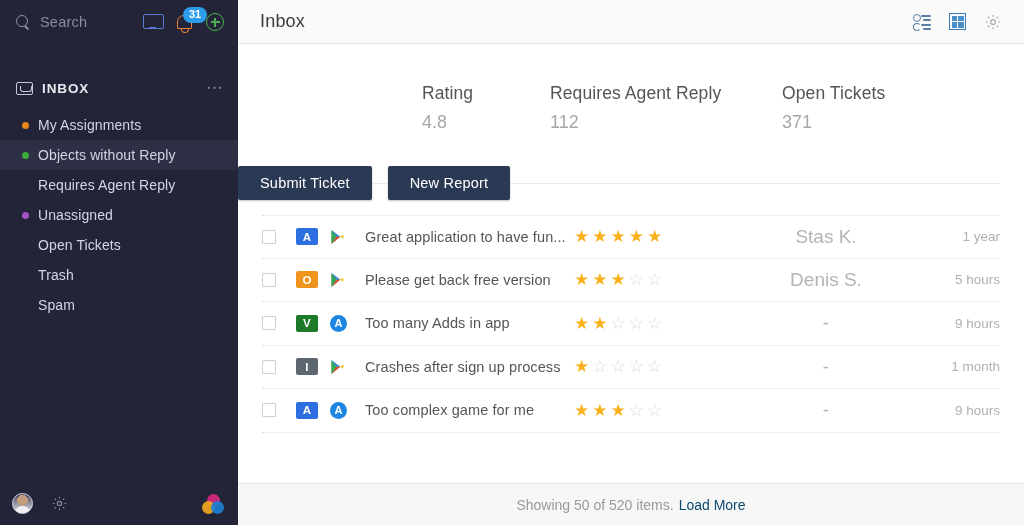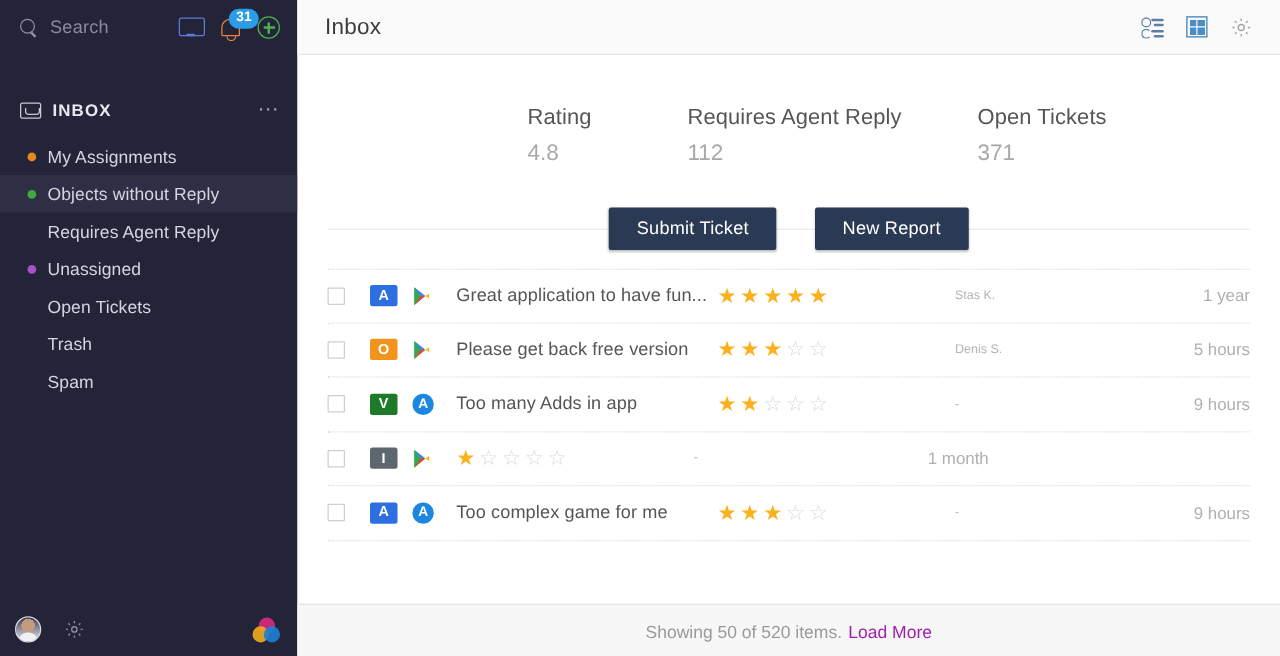--- a/index.html
+++ b/index.html
@@ -161,21 +161,21 @@
   .stat-label { font-size: 17.5px; color: #555; line-height: 23px; letter-spacing: .1px; }
   .stat-value { font-size: 18px; color: #a8a8a8; line-height: 24px; margin-top: 5px; }
   .stat-0 { width: 128px; }
   .stat-1 { width: 232px; }
 
   .buttons-band { position: relative; margin-top: 25px; height: 48px; }
   .buttons-band::before {
     content: ""; position: absolute; left: 24px; right: 24px; top: 24px;
     height: 1px; background: #ececec;
   }
-  .buttons-inner { position: relative; display: flex; justify-content: center; gap: 31px; align-items: center; height: 48px; }
+  .buttons-inner { position: relative; display: flex; gap: 16px; align-items: center; height: 48px; }
   .btn {
     background: #2b3a54; color: #fff; border: none;
     font-family: "Liberation Sans", sans-serif;
     font-size: 14.5px; padding: 9px 22px; border-radius: 2px;
     cursor: pointer; box-shadow: 0 1px 2px rgba(0,0,0,.25);
     letter-spacing: .2px;
   }
 
   .table { margin-top: 8px; padding: 0 24px; }
   .row {
@@ -200,30 +200,30 @@
   .ic-appstore::before {
     content: "A"; position: absolute; inset: 0; color: #fff; font-size: 11px;
     font-weight: bold; display: flex; align-items: center; justify-content: center;
     line-height: 17px;
   }
   .cell-title { flex: 1 1 auto; font-size: 14.5px; color: #555; letter-spacing: .1px; }
   .cell-stars { width: 190px; flex: 0 0 190px; display: flex; gap: 3px; }
   .star { font-size: 17px; line-height: 17px; display: block; }
   .star.on { color: #fbb11b; }
   .star.off { color: #d9d9d9; }
-  .cell-author { width: 150px; flex: 0 0 150px; text-align: left; font-size: 10px; color: #b4b4b4; padding-right: 26px; }
+  .cell-author { width: 150px; flex: 0 0 150px; text-align: center; font-size: 19px; color: #b4b4b4; padding-right: 26px; }
   .cell-time { width: 86px; flex: 0 0 86px; text-align: right; font-size: 13.5px; color: #b0b0b0; }
 
   .footer {
     position: absolute; left: 0; right: 0; bottom: 0; height: 42px;
     background: #f7f7f7; border-top: 1px solid #e4e4e4;
     display: flex; align-items: center; justify-content: center;
     font-size: 14px; color: #9a9a9a;
   }
-  .footer a { color: #a21caf; text-decoration: none; margin-left: 5px; cursor: pointer; }
+  .footer a { color: #0c4a6e; text-decoration: none; margin-left: 5px; cursor: pointer; }
 </style>
 </head>
 <body>
 
 <div class="app">
 
   <div class="sidebar">
 
     <div class="sb-top">
       <div class="search-wrap">
@@ -443,20 +443,21 @@
         <div class="cell-store">
           <span class="ic-play">
             <svg viewBox="0 0 16 18" width="15" height="16">
               <path d="M1 1 L11 8.8 L1 17 Z" fill="#34a853"></path>
               <path d="M1 1 L11 8.8 L7 8.8 Z" fill="#4285f4"></path>
               <path d="M1 17 L11 8.8 L7 8.8 Z" fill="#ea4335"></path>
               <path d="M11 8.8 L14.5 6.6 L14.5 11 Z" fill="#fbbc04"></path>
             </svg>
           </span>
         </div>
+        <div class="cell-title">Crashes after sign up process</div>
         <div class="cell-stars">
           <span class="star on">★</span>
           <span class="star off">☆</span>
           <span class="star off">☆</span>
           <span class="star off">☆</span>
           <span class="star off">☆</span>
         </div>
         <div class="cell-author">-</div>
         <div class="cell-time">1 month</div>
       </div>

